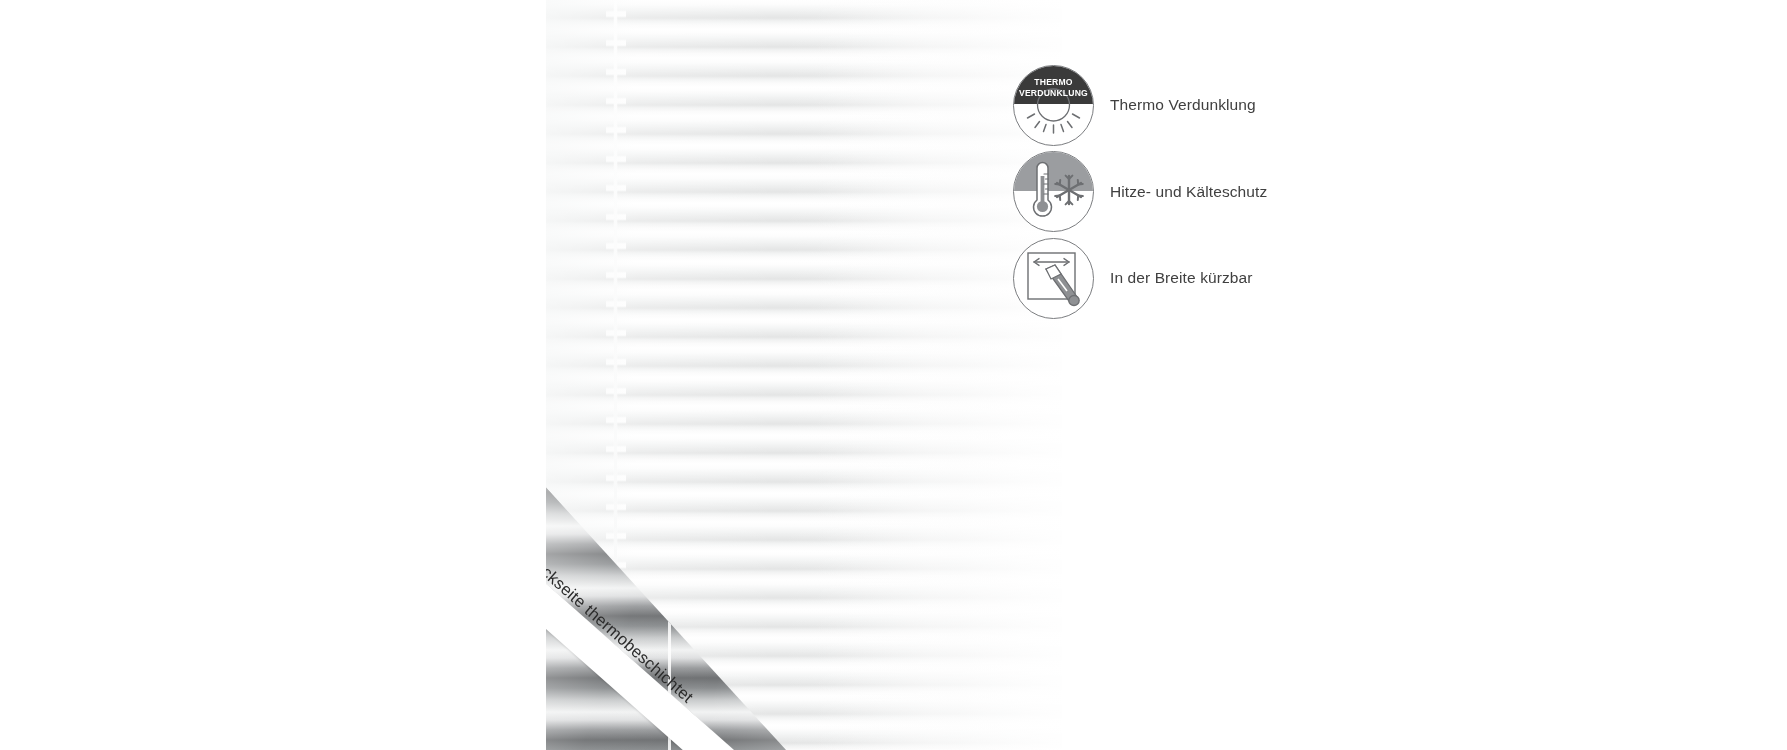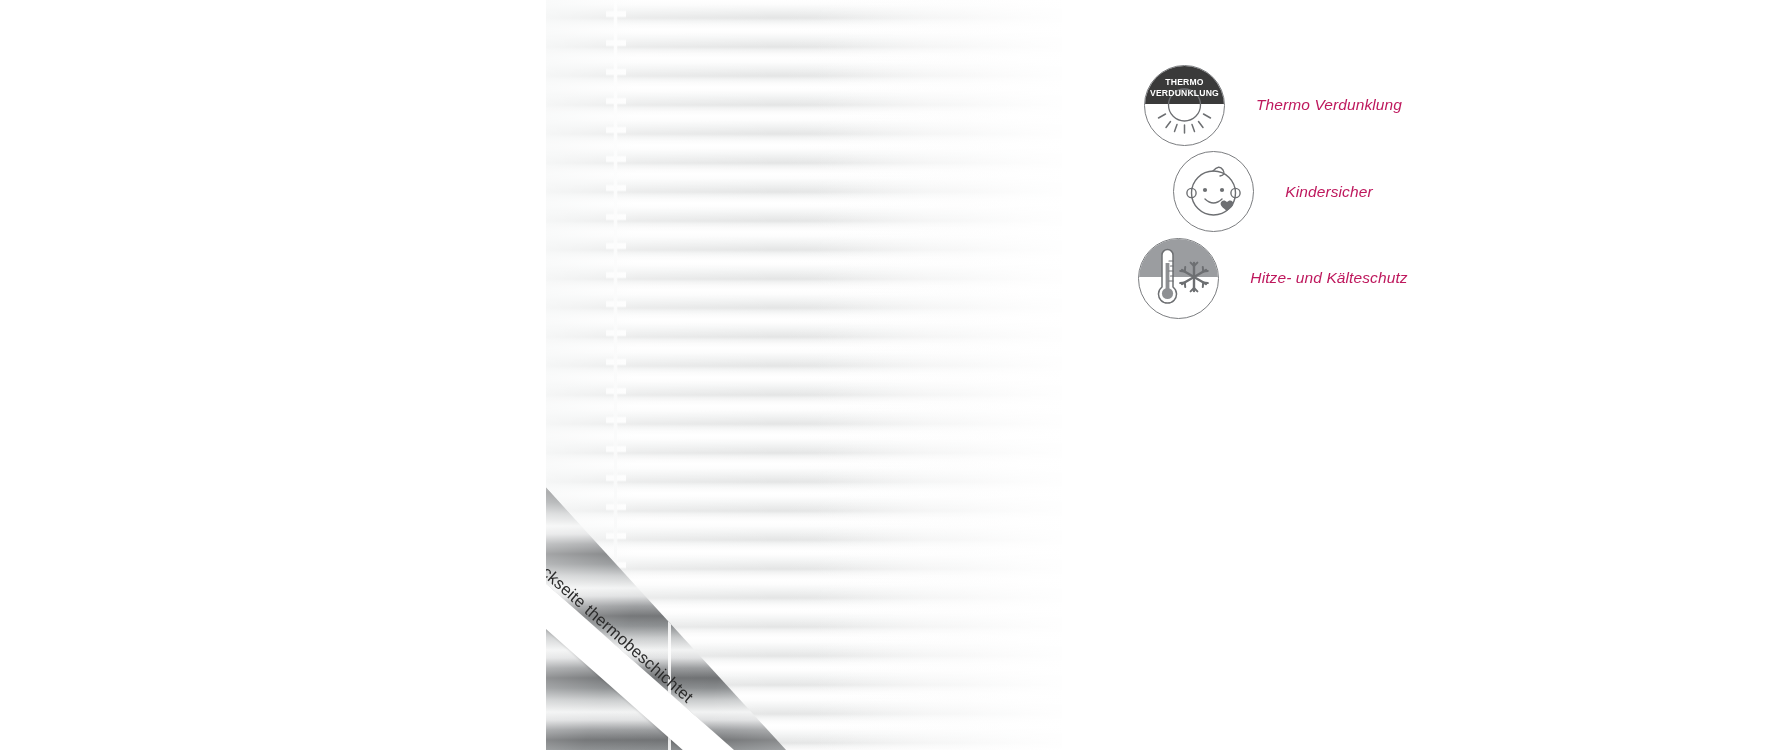--- a/index.html
+++ b/index.html
@@ -185,40 +185,38 @@
     position: absolute;
     left: 1013px;
     top: 62px;
     width: 520px;
   }
   .feature-row {
     position: relative;
     height: 86.5px;
     display: flex;
     align-items: center;
-    justify-content: center;
   }
   .feature-icon {
     position: relative;
     width: 79px;
     height: 79px;
     flex: 0 0 79px;
     border-radius: 50%;
     border: 1.4px solid #7b7d80;
     background: #ffffff;
     overflow: hidden;
   }
   .feature-icon svg { display: block; }
   .feature-label {
-    margin-left: 31px;
+    margin-left: 16px;
     font-size: 15.5px;
-    color: #be185d;
+    color: #404040;
     white-space: nowrap;
     letter-spacing: .1px;
-    font-style: italic;
   }
 
   
   .icon-thermo-top {
     position: absolute;
     left: 0; top: 0;
     width: 100%;
     height: 49%;
     background: #3a3a3a;
   }
@@ -299,40 +297,20 @@
         </div>
         <div class="icon-thermo-cap">
           <span>THERMO</span>
           <span>VERDUNKLUNG</span>
         </div>
       </div>
       <div class="feature-label">Thermo Verdunklung</div>
     </div>
 
 
-    <div class="feature-row">
-      <div class="feature-icon">
-        <svg width="79" height="79" viewBox="0 0 79 79">
-          <circle cx="39.5" cy="41" r="22" fill="none" stroke="#6d6f72" stroke-width="1.4"></circle>
-
-          <circle cx="17.5" cy="41" r="4.6" fill="none" stroke="#6d6f72" stroke-width="1.4"></circle>
-          <circle cx="61.5" cy="41" r="4.6" fill="none" stroke="#6d6f72" stroke-width="1.4"></circle>
-
-          <path d="M39 19 q6 -7 10 -1 q3 5 -3 6" fill="none" stroke="#6d6f72" stroke-width="1.4" stroke-linecap="round"></path>
-
-          <circle cx="31" cy="38" r="2.1" fill="#6d6f72"></circle>
-          <circle cx="48" cy="38" r="2.1" fill="#6d6f72"></circle>
-
-          <path d="M31 47 q8.5 8 17 0" fill="none" stroke="#6d6f72" stroke-width="1.4" stroke-linecap="round"></path>
-
-          <path d="M53 50 c2.4 -3 6.4 -1.4 6.4 1.6 c0 3.2 -4.2 5.6 -6.4 7.4 c-2.2 -1.8 -6.4 -4.2 -6.4 -7.4 c0 -3 4 -4.6 6.4 -1.6 z" fill="#6d6f72"></path>
-        </svg>
-      </div>
-      <div class="feature-label">Kindersicher</div>
-    </div>
 
     <div class="feature-row">
       <div class="feature-icon">
         <div class="icon-grayfill-top"></div>
         <div class="icon-svg-layer">
           <svg width="79" height="79" viewBox="0 0 79 79">
 
             <path d="M23 16 a5.5 5.5 0 0 1 11 0 L34 48 a9 9 0 1 1 -11 0 Z" fill="#ffffff" stroke="#6d6f72" stroke-width="1.5"></path>
             <circle cx="28.5" cy="54.5" r="5.6" fill="#8e9093"></circle>
             <rect x="26.6" y="24" width="3.8" height="28" fill="#8e9093"></rect>
@@ -357,15 +335,35 @@
               <path d="M64.2 32.6 l4.6 -.6 M64.2 32.6 l-.4 -4.6"></path>
               <path d="M45.8 43.4 l-4.6 .6 M45.8 43.4 l.4 4.6"></path>
             </g>
           </svg>
         </div>
       </div>
       <div class="feature-label">Hitze- und Kälteschutz</div>
     </div>
 
 
+    <div class="feature-row">
+      <div class="feature-icon">
+        <svg width="79" height="79" viewBox="0 0 79 79">
+
+          <rect x="14" y="14" width="47" height="46" fill="none" stroke="#6d6f72" stroke-width="1.4"></rect>
+
+          <g stroke="#6d6f72" stroke-width="1.4" stroke-linecap="round">
+            <line x1="20" y1="23" x2="55" y2="23"></line>
+            <path d="M20 23 l5 -3.4 M20 23 l5 3.4"></path>
+            <path d="M55 23 l-5 -3.4 M55 23 l-5 3.4"></path>
+          </g>
+
+          <path d="M32 30 L41 26 L63 58 L57 65 Z" fill="#8e9093" stroke="#6d6f72" stroke-width="1.3"></path>
+          <path d="M32 30 L41 26 L47 35 L37 40 Z" fill="#ffffff" stroke="#6d6f72" stroke-width="1.3"></path>
+          <line x1="44" y1="40" x2="53" y2="52" stroke="#ffffff" stroke-width="1.6"></line>
+          <ellipse cx="60" cy="61.5" rx="5.2" ry="5" fill="#8e9093" stroke="#6d6f72" stroke-width="1.3"></ellipse>
+        </svg>
+      </div>
+      <div class="feature-label">In der Breite kürzbar</div>
+    </div>
 
   </div>
 </div>
 
 </body></html>

